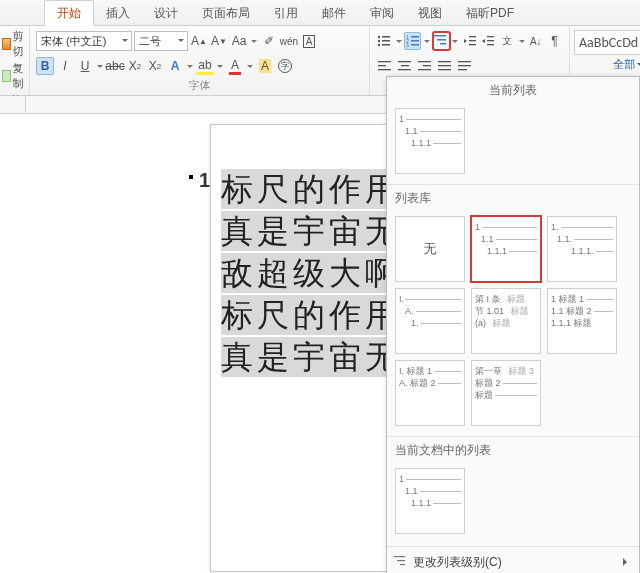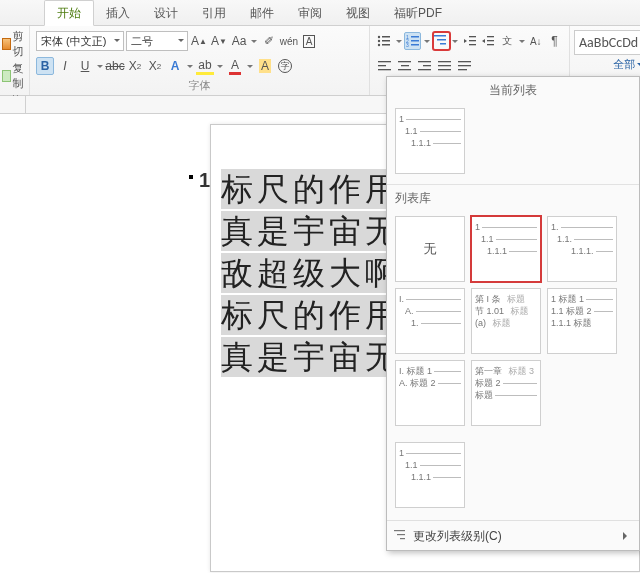--- a/index.html
+++ b/index.html
@@ -1,21 +1,21 @@
 <!DOCTYPE html>
 <html><head>
 <meta charset="utf-8">
 <style>
 * { margin:0; padding:0; box-sizing:border-box; font-family:"Microsoft YaHei","SimSun",Arial,sans-serif; -webkit-font-smoothing:antialiased; }
 body { background:#fff; width:640px; height:573px; overflow:hidden; font-size:12px; color:#333; position:relative; }
 
 
 .tabs { height:26px; background:linear-gradient(#f8f8f8,#f0f0f0); border-bottom:1px solid #d0d0d0; display:flex; align-items:flex-end; padding-left:44px; }
 .tab { padding:4px 12px 3px; font-size:12px; color:#555; cursor:pointer; }
-.tab.active { background:#fff; border:1px solid #d0d0d0; border-bottom:1px solid #fff; color:#4d7c0f; margin-bottom:-1px; border-radius:2px 2px 0 0; }
+.tab.active { background:#fff; border:1px solid #d0d0d0; border-bottom:1px solid #fff; color:#c2410c; margin-bottom:-1px; border-radius:2px 2px 0 0; }
 
 
 .ribbon { height:70px; background:linear-gradient(#fbfbfb,#f3f3f3); border-bottom:1px solid #cfcfcf; display:flex; }
 .clip-col { width:44px; border-right:1px solid #e0e0e0; display:flex; flex-direction:column; justify-content:space-around; padding:2px 2px 0; }
 .clip-col .item { display:flex; align-items:center; gap:2px; font-size:11px; color:#505050; cursor:pointer; padding:1px 0; }
 .clip-col .sq { width:12px; height:12px; display:inline-block; }
 .clip-col .sq.red { background:linear-gradient(#f7c27a,#e58b2e); border:1px solid #c46a10; }
 .clip-col .sq.green { background:#cdeac1; border:1px solid #8cc474; }
 .clip-col .sq.brush { background:#f5e6a6; border:1px solid #c9a94a; }
 
@@ -69,20 +69,21 @@
 
 svg { display:block; }
 </style>
 </head>
 <body>
 
 <div class="tabs">
   <div class="tab active">开始</div>
   <div class="tab">插入</div>
   <div class="tab">设计</div>
+  <div class="tab">页面布局</div>
   <div class="tab">引用</div>
   <div class="tab">邮件</div>
   <div class="tab">审阅</div>
   <div class="tab">视图</div>
   <div class="tab">福昕PDF</div>
 </div>
 
 <div class="ribbon">
 
   <div class="clip-col">
@@ -95,22 +96,22 @@
         <span>复制</span>
       </div>
     <div class="item">
         <span class="sq brush"></span>
         <span>格式刷</span>
       </div>
   </div>
 
   <div class="font-group">
     <div class="row">
-      <div class="combo" style="width:88px">宋体 (中文正)</div>
-      <div class="combo" style="width:62px">二号</div>
+      <div class="combo" style="width:96px">宋体 (中文正)</div>
+      <div class="combo" style="width:54px">二号</div>
       <div class="ico-btn">A<sup>▲</sup></div>
       <div class="ico-btn">A<sup>▼</sup></div>
       <div class="ico-btn">Aa</div>
         <div class="drop-caret"></div>
       <div class="ico-btn">
           <span>✐</span>
         </div>
       <div class="ico-btn">
           <span style="font-size:10px">wén</span>
         </div>
@@ -390,20 +391,21 @@
           <span>标题 2</span>
           <span class="bar"></span>
         </div>
       <div class="ln">
           <span>标题</span>
           <span class="bar"></span>
         </div>
     </div>
   </div>
 
+  <div class="ml-sec-title">当前文档中的列表</div>
   <div class="ml-grid">
     <div class="ml-cell">
       <div class="ln">
           <span>1</span>
           <span class="bar"></span>
         </div>
       <div class="ln" style="margin-left:6px">
           <span>1.1</span>
           <span class="bar"></span>
         </div>

